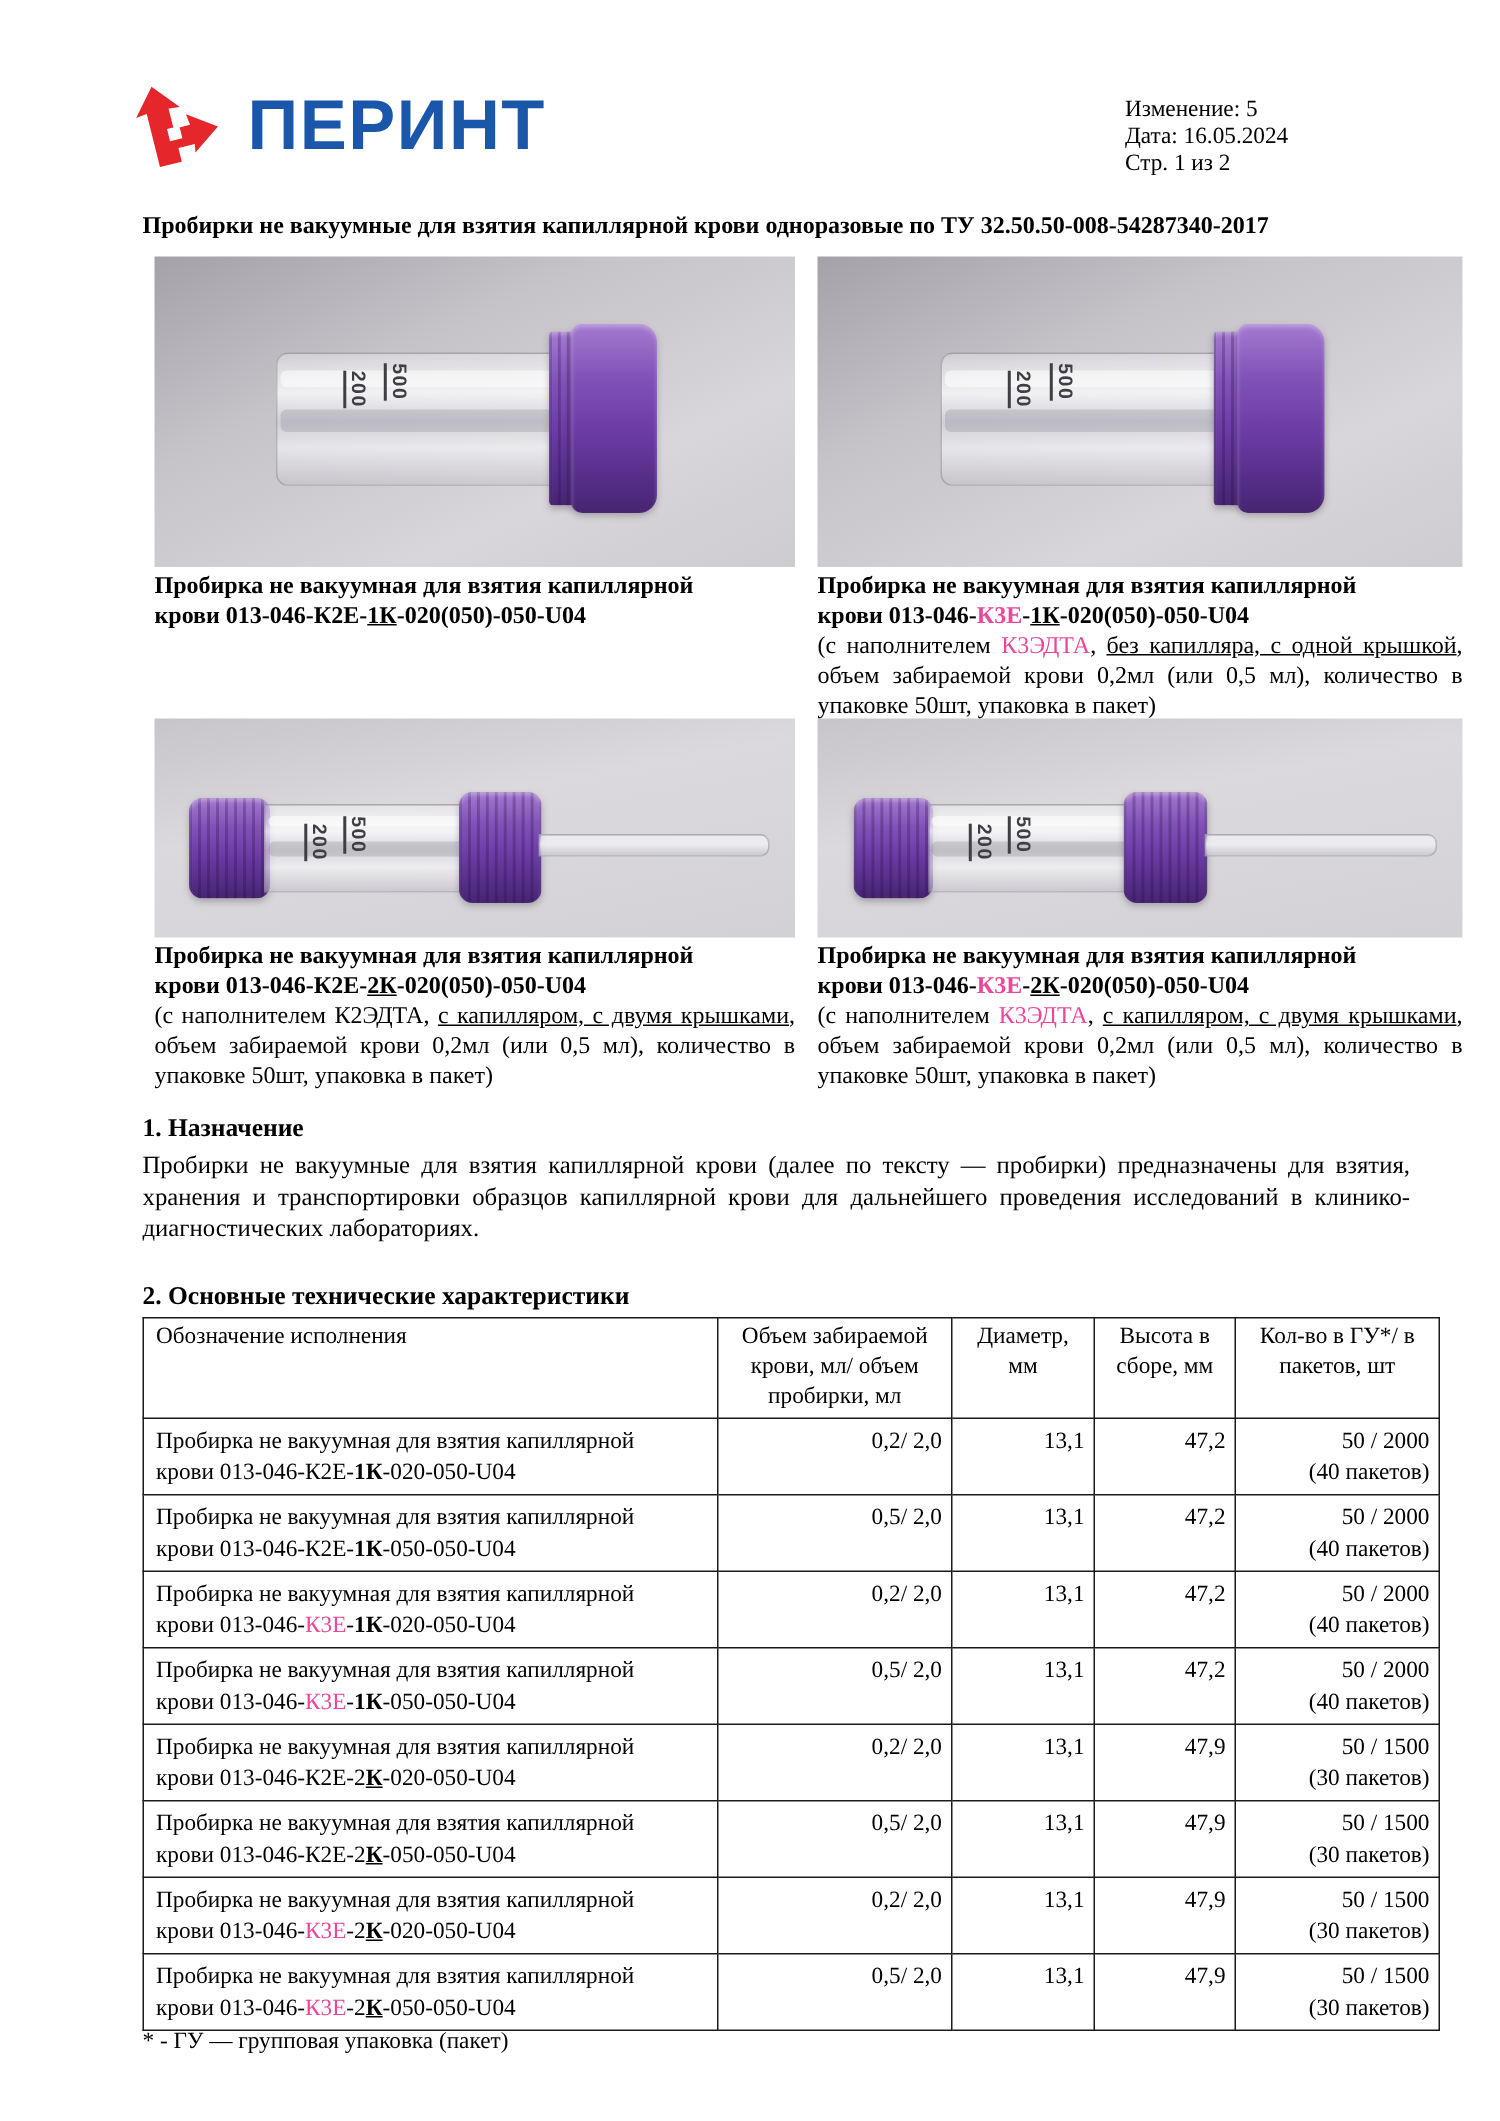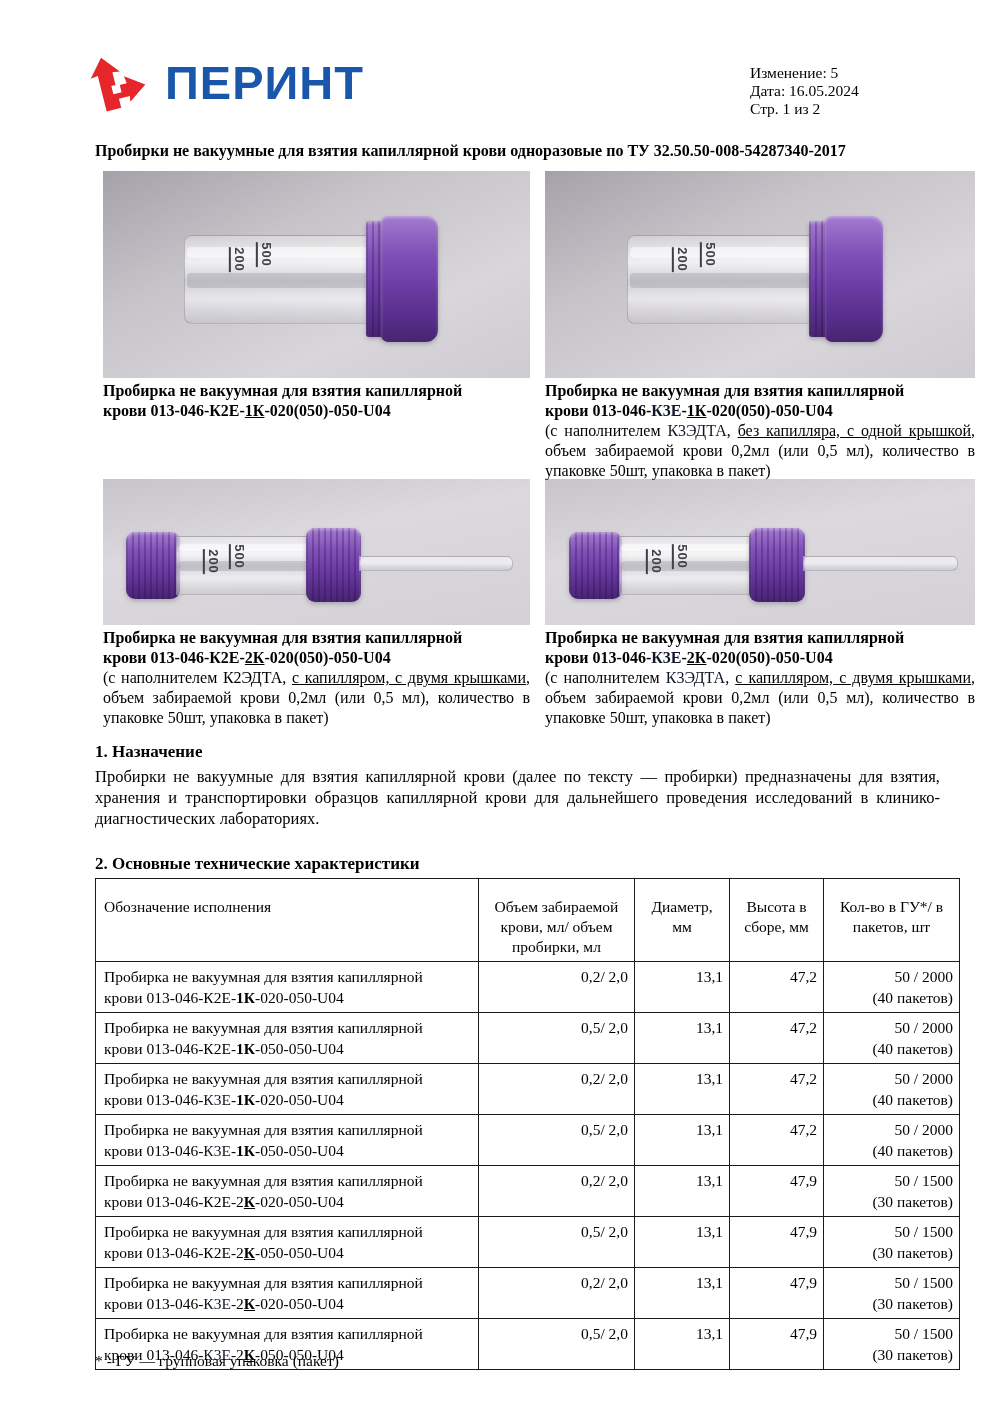--- a/index.html
+++ b/index.html
@@ -2,21 +2,21 @@
 <html><head>
 <meta charset="utf-8">
 <style>
   html,body{margin:0;padding:0}
   body{width:1000px;height:1414px;background:#ffffff;position:relative;
        font-family:"Liberation Serif",serif;color:#000;}
 
   
   .b{font-weight:bold}
   .u{text-decoration:underline}
-  .c-blue{color:#0f172a}
+  .c-blue{color:#ec4899}
 
   
   .logo{position:absolute;left:86px;top:52px;display:flex;align-items:center;gap:19px}
   .logo svg{width:60px;height:62px}
   .logo-text{font-family:"Liberation Sans",sans-serif;font-weight:bold;font-size:47px;
              color:#1a57ab;letter-spacing:1px;line-height:60px}
   .rev{position:absolute;left:750px;top:64px;font-size:15.5px;line-height:18px}
 
   .doc-title{position:absolute;left:95px;top:142px;width:840px;font-weight:bold;font-size:16px}
 
@@ -68,21 +68,21 @@
 
   
   .h-sec{position:absolute;font-weight:bold;font-size:17px}
   #h-s1{left:95px;top:742px}
   #h-s2{left:95px;top:854px}
   .body-text{position:absolute;left:95px;top:766px;width:845px;font-size:16.5px;line-height:21px;text-align:justify}
 
   
   .spec{position:absolute;left:95px;top:878px;width:864px;border-collapse:collapse;table-layout:fixed;font-size:15.5px}
   .spec th,.spec td{border:1px solid #1a1a1a;vertical-align:top;padding:4px 6px;font-weight:normal}
-  .spec th{text-align:center;padding-top:18px;line-height:20px;height:58px}
+  .spec th{text-align:center;padding-top:2px;line-height:20px;height:58px}
   .spec th.c1{text-align:left;padding-left:8px}
   .spec td{text-align:right;line-height:21px;height:41px}
   .spec td.c1{text-align:left;padding-left:8px}
 
   .footnote{position:absolute;left:95px;top:1352px;font-size:15.5px}
 </style>
 </head>
 <body>
 
 <div class="logo">

